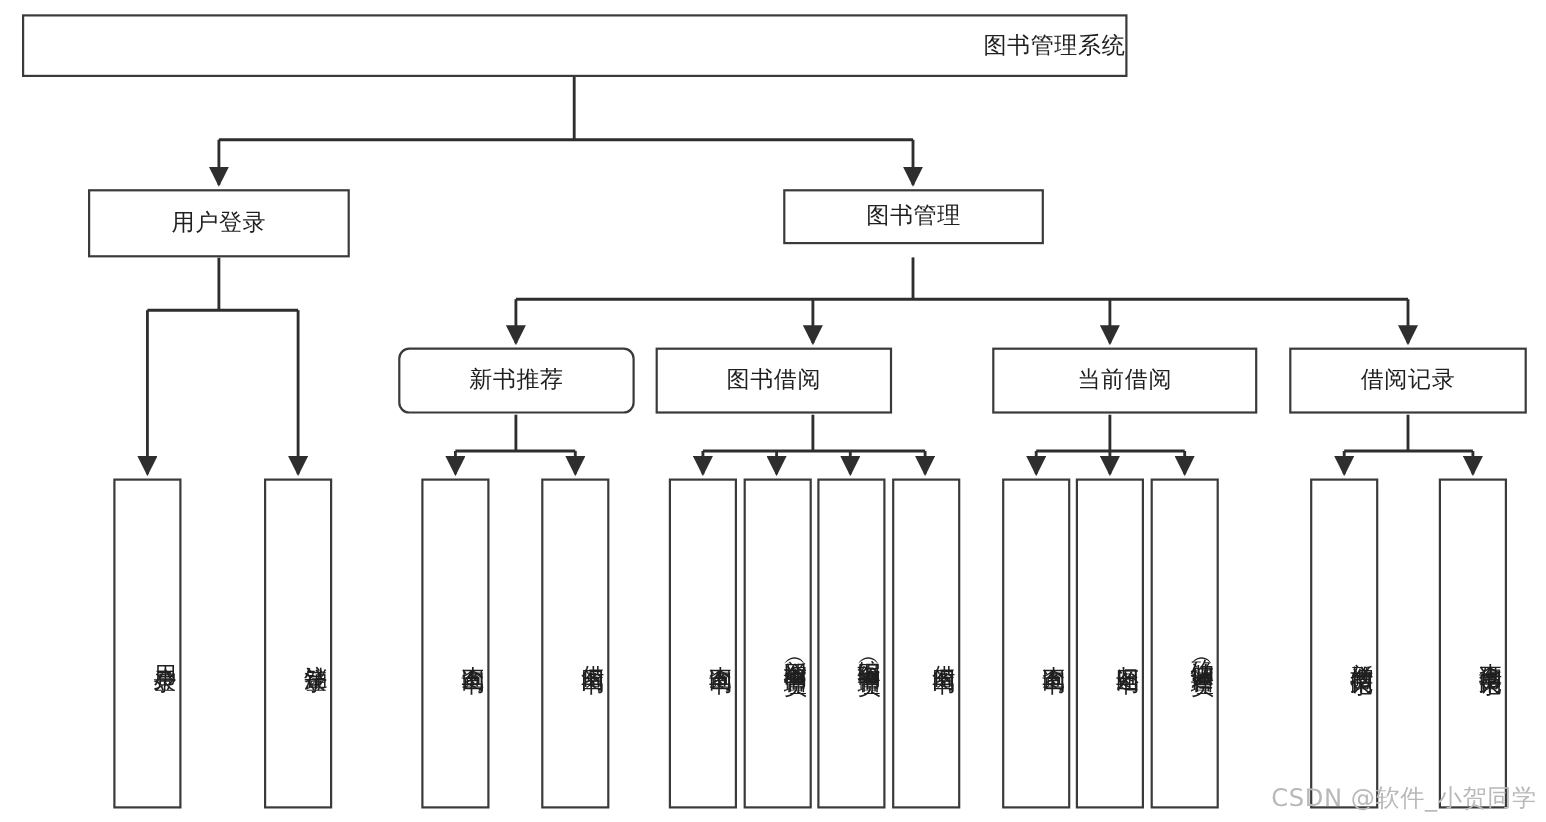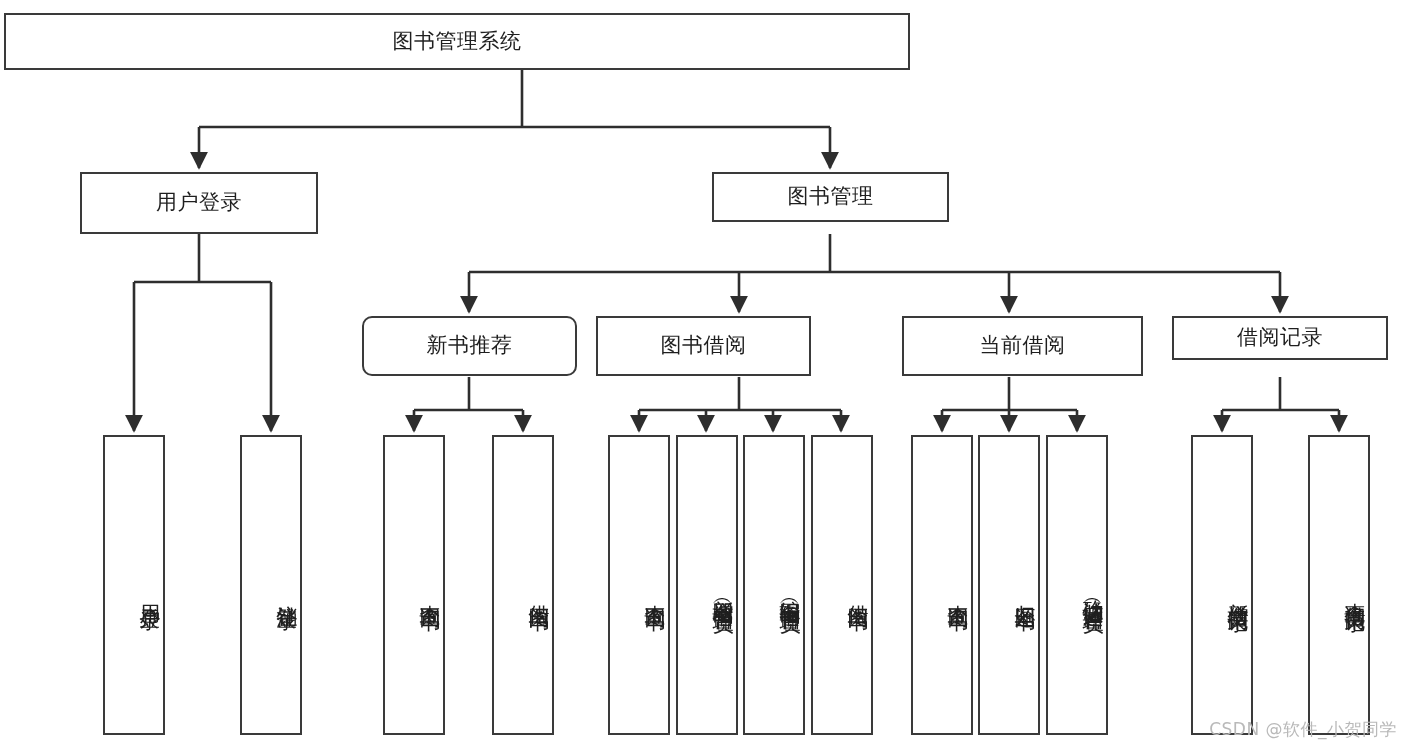--- a/index.html
+++ b/index.html
@@ -52,21 +52,21 @@
     justify-content: center;
   }
   .node.vert .vlabel {
     writing-mode: vertical-rl;
     text-orientation: upright;
   }
   .watermark {
     position: absolute;
     right: 8px;
     bottom: 6px;
-    font-size: 17px;
+    font-size: 22px;
     color: #b9b9b9;
     letter-spacing: 0.5px;
     white-space: nowrap;
   }
 </style>
 </head>
 <body>
 
 <div id="canvas">
 
@@ -116,41 +116,41 @@
       <path d="M 1009 410 L 1009 431" marker-end="url(#arrow)"></path>
       <path d="M 1077 410 L 1077 431" marker-end="url(#arrow)"></path>
 
       <path d="M 1280 377 L 1280 410"></path>
       <path d="M 1222 410 L 1339 410"></path>
       <path d="M 1222 410 L 1222 431" marker-end="url(#arrow)"></path>
       <path d="M 1339 410 L 1339 431" marker-end="url(#arrow)"></path>
     </g>
   </svg>
 
-  <div class="node horiz" style="left:4px; top:13px; width:906px; height:57px;">
+  <div class="node horiz" style="left:20px; top:13px; width:1005px; height:57px;justify-content:flex-end;">
     <span>图书管理系统</span>
   </div>
 
   <div class="node horiz" style="left:80px; top:172px; width:238px; height:62px;">
     <span>用户登录</span>
   </div>
   <div class="node horiz" style="left:712px; top:172px; width:237px; height:50px;">
     <span>图书管理</span>
   </div>
 
   <div class="node horiz" style="left:362px; top:316px; width:215px; height:60px;border-radius:10px;">
     <span>新书推荐</span>
   </div>
   <div class="node horiz" style="left:596px; top:316px; width:215px; height:60px;">
     <span>图书借阅</span>
   </div>
   <div class="node horiz" style="left:902px; top:316px; width:241px; height:60px;">
     <span>当前借阅</span>
   </div>
-  <div class="node horiz" style="left:1172px; top:316px; width:216px; height:44px;">
+  <div class="node horiz" style="left:1172px; top:316px; width:216px; height:60px;">
     <span>借阅记录</span>
   </div>
 
   <div class="node vert" style="left:103px; top:435px; width:62px; height:300px;">
     <span class="vlabel">用户登录</span>
   </div>
   <div class="node vert" style="left:240px; top:435px; width:62px; height:300px;">
     <span class="vlabel">注销登录</span>
   </div>
 

